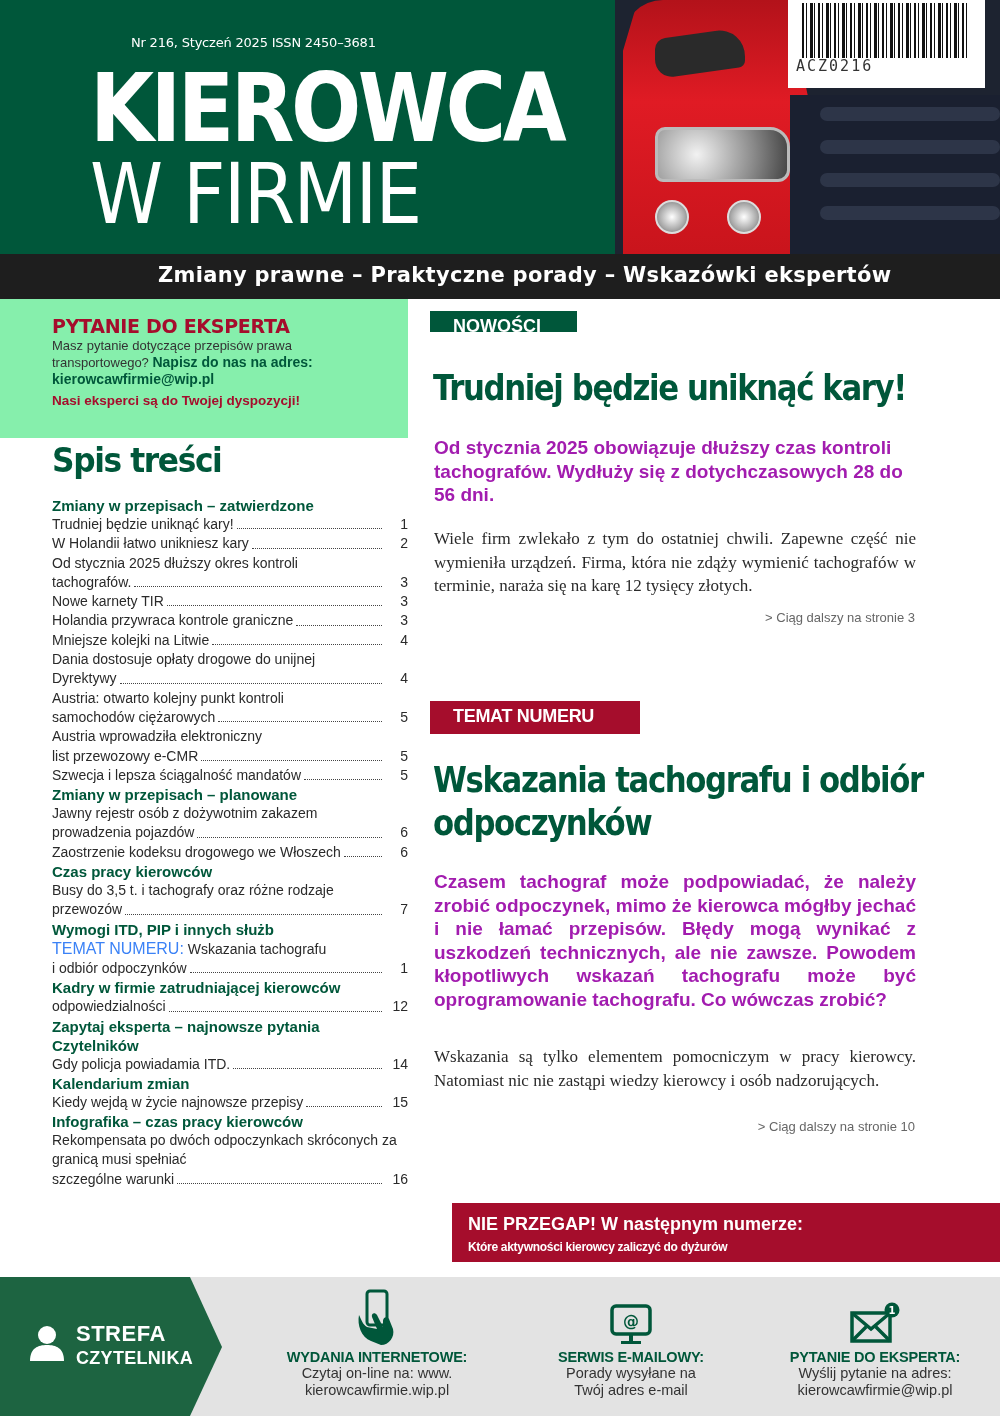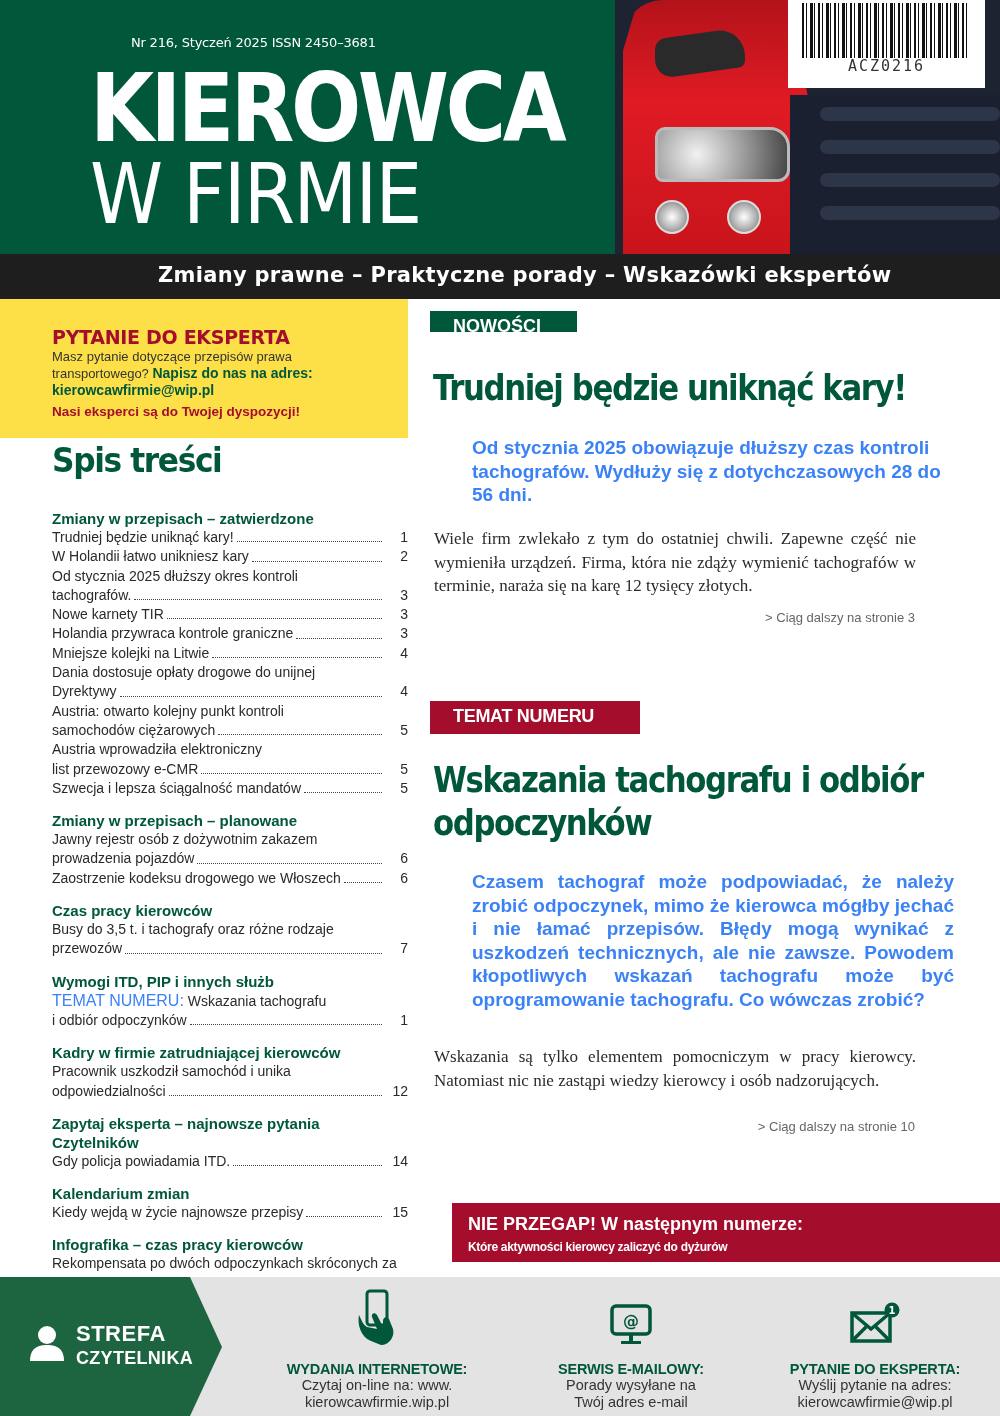--- a/index.html
+++ b/index.html
@@ -16,64 +16,64 @@
   .truck { position: absolute; left: 615px; top: 0; width: 385px; height: 254px; background: #1d2330; }
   .truck .red-body { position: absolute; left: 8px; top: 0; width: 300px; height: 254px; background: linear-gradient(180deg,#b3121a 0%, #e01b24 40%, #c9141c 100%); border-radius: 40px 0 0 0; clip-path: polygon(5% 0, 55% 0, 62% 40%, 95% 80%, 100% 100%, 0 100%, 0 20%); }
   .truck .mirror { position: absolute; left: 40px; top: 33px; width: 90px; height: 40px; background: #2a2a2a; border-radius: 10px 30px 6px 20px; transform: skewY(-8deg); }
   .truck .grille { position: absolute; left: 175px; top: 95px; width: 210px; height: 159px; background: #1a2030; }
   .truck .grille .bar { position: absolute; left: 30px; width: 180px; height: 14px; background: #2d3548; border-radius: 7px; }
   .truck .headlight { position: absolute; left: 40px; top: 127px; width: 135px; height: 55px; background: radial-gradient(circle at 30% 50%, #f2f2f2, #8c8c8c 60%, #444 100%); border-radius: 10px 20px 12px 8px; border: 3px solid #bbb; }
   .truck .foglight { position: absolute; top: 200px; width: 34px; height: 34px; border-radius: 50%; background: radial-gradient(circle, #ffffff, #aaaaaa 60%, #666 100%); border: 2px solid #ddd; }
   .barcode { position: absolute; left: 788px; top: 0; width: 197px; height: 88px; background: #ffffff; }
   .barcode .bars { position: absolute; left: 14px; top: 3px; width: 168px; height: 55px;
     background: repeating-linear-gradient(90deg, #111 0 2px, #fff 2px 4px, #111 4px 5px, #fff 5px 8px, #111 8px 11px, #fff 11px 12px, #111 12px 13px, #fff 13px 16px); }
-  .barcode .code { position: absolute; left: 0; width: 197px; top: 57px; text-align: center; font-family: "DejaVu Sans Mono", monospace; font-size: 15px; letter-spacing: 2px; color: #333; }
+  .barcode .code { position: absolute; left: 8px; width: 197px; top: 57px; font-family: "DejaVu Sans Mono", monospace; font-size: 15px; letter-spacing: 2px; color: #333; }
 
   .tagline-bar { position: absolute; left: 0; top: 254px; width: 1000px; height: 45px; background: #1e1e1e; }
   .tagline { position: absolute; left: 134px; top: 9px; font-family: "DejaVu Sans", sans-serif; font-weight: bold; font-size: 21px; color: #ffffff; letter-spacing: 0.3px; margin-left: 24px; }
 
   
-  .expert-box { position: absolute; left: 0; top: 299px; width: 408px; height: 139px; background: #fde047; padding: 27px 0 0 52px; }
+  .expert-box { position: absolute; left: 0; top: 299px; width: 408px; height: 139px; background: #86efac; padding: 16px 0 0 52px; }
   .expert-title { font-family: "DejaVu Sans", sans-serif; font-weight: bold; font-size: 19px; color: #a50d2c; line-height: 22px; letter-spacing: -0.3px; }
   .expert-text { font-size: 13px; line-height: 16px; color: #333; margin-top: 1px; width: 330px; }
   .expert-text .g { color: #00573a; font-weight: bold; font-size: 14px; text-align: center; }
   .expert-cta { font-size: 13.5px; font-weight: bold; color: #a50d2c; margin-top: 5px; }
 
   .toc-title { position: absolute; left: 52px; top: 440px; font-family: "DejaVu Sans", sans-serif; font-weight: bold; font-size: 34px; color: #00573a; letter-spacing: -1.5px; transform: scaleX(0.92); transform-origin: left top; }
   .toc { position: absolute; left: 52px; top: 496px; width: 356px; }
-  .toc-section { font-weight: bold; font-size: 15px; color: #00573a; line-height: 19px; margin-top: 13px; }
+  .toc-section { font-weight: bold; font-size: 15px; color: #00573a; line-height: 19px; margin-top: 0; }
   .toc-item { font-size: 14px; line-height: 19.3px; color: #2a2a2a; display: flex; align-items: flex-end; }
   .toc-item .txt { flex: 0 1 auto; }
   .toc-item .dots { flex: 1 1 auto; border-bottom: 1.5px dotted #444; margin: 0 4px 5px 3px; min-width: 10px; }
   .toc-item .pg { width: 22px; text-align: right; flex: 0 0 auto; }
   .toc-line { font-size: 14px; line-height: 19.3px; color: #2a2a2a; }
   .toc-red { color: #3b82f6; font-weight: normal; font-size: 16px; }
 
   
   .label-green { position: absolute; left: 430px; top: 311px; width: 147px; height: 21px; background: #00573a; color: #fff; font-weight: bold; font-size: 18px; padding: 5px 0 0 23px; }
   .label-red { position: absolute; left: 430px; top: 701px; width: 210px; height: 33px; background: #a50d2c; color: #fff; font-weight: bold; font-size: 18px; padding: 5px 0 0 23px; letter-spacing: -0.3px; }
   .article-title { position: absolute; left: 433px; font-family: "DejaVu Sans", sans-serif; font-weight: bold; font-size: 35px; color: #00573a; letter-spacing: -1.6px; transform: scaleX(0.88); transform-origin: left top; line-height: 44px; }
-  .lead { position: absolute; left: 434px; width: 482px; font-size: 19px; line-height: 23.5px; color: #3b82f6; font-weight: bold; margin-left: 38px; }
+  .lead { position: absolute; left: 434px; width: 482px; font-size: 19px; line-height: 23.5px; color: #a21caf; font-weight: bold; }
   .lead.j { text-align: justify; }
   .body-serif { position: absolute; left: 434px; width: 482px; font-family: "Liberation Serif", serif; font-size: 17px; line-height: 23.5px; color: #2a2a2a; text-align: justify; }
   .cont { position: absolute; right: 85px; font-size: 13px; color: #666; }
 
   .next-box { position: absolute; left: 452px; top: 1203px; width: 567px; height: 59px; background: #a50d2c; padding: 11px 0 0 16px; }
   .next-title { font-weight: bold; font-size: 18px; color: #fff; }
   .next-sub { font-weight: bold; font-size: 12px; color: #fff; margin-top: 5px; letter-spacing: -0.3px; }
 
   
   .footer { position: absolute; left: 0; top: 1277px; width: 1000px; height: 139px; background: #e3e3e3; }
   .strefa { position: absolute; left: 0; top: 0; width: 222px; height: 139px; background: #1d6441; clip-path: polygon(0 0, 190px 0, 222px 70px, 190px 139px, 0 139px); }
   .strefa-icon { position: absolute; left: 28px; top: 47px; width: 38px; height: 38px; }
   .strefa-t1 { position: absolute; left: 76px; top: 44px; font-size: 22px; font-weight: bold; color: #fff; letter-spacing: 0.5px; }
   .strefa-t2 { position: absolute; left: 76px; top: 71px; font-size: 18px; font-weight: bold; color: #fff; letter-spacing: 0.3px; }
   .fcol { position: absolute; top: 0; width: 220px; text-align: center; }
   .fcol .ficon { height: 62px; display: flex; justify-content: center; align-items: flex-end; }
-  .fcol .fhead { font-size: 14.5px; font-weight: bold; color: #00573a; margin-top: 14px; letter-spacing: -0.2px; }
+  .fcol .fhead { font-size: 14.5px; font-weight: bold; color: #00573a; margin-top: 2px; letter-spacing: -0.2px; }
   .fcol .ftext { font-size: 14.5px; color: #333; line-height: 17px; }
 </style>
 </head>
 <body>
 
 <div class="masthead">
   <div class="issue-line">Nr 216, Styczeń 2025 ISSN 2450–3681</div>
   <div class="title-1">KIEROWCA</div>
   <div class="title-2">W FIRMIE</div>
 
@@ -188,21 +188,20 @@
       <span class="pg">7</span>
     </div>
     <div class="toc-section">Wymogi ITD, PIP i innych służb</div>
     <div class="toc-line"><span class="toc-red">TEMAT NUMERU:</span> <span>Wskazania tachografu</span></div>
     <div class="toc-item">
       <span class="txt">i odbiór odpoczynków</span>
       <span class="dots"></span>
       <span class="pg">1</span>
     </div>
     <div class="toc-section">Kadry w firmie zatrudniającej kierowców</div>
-    <div class="toc-line">Pracownik uszkodził samochód i unika</div>
     <div class="toc-item">
       <span class="txt">odpowiedzialności</span>
       <span class="dots"></span>
       <span class="pg">12</span>
     </div>
     <div class="toc-section">Zapytaj eksperta – najnowsze pytania Czytelników</div>
     <div class="toc-item">
       <span class="txt">Gdy policja powiadamia ITD.</span>
       <span class="dots"></span>
       <span class="pg">14</span>

